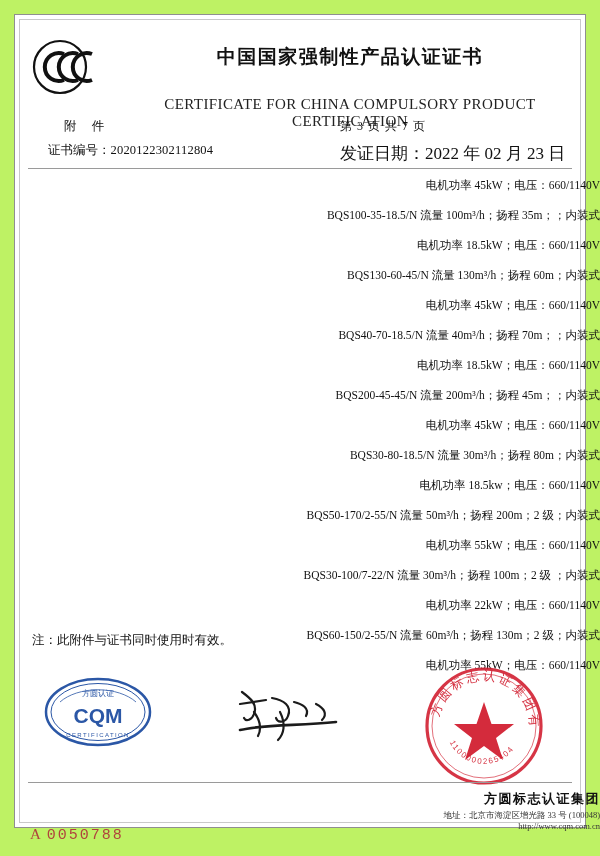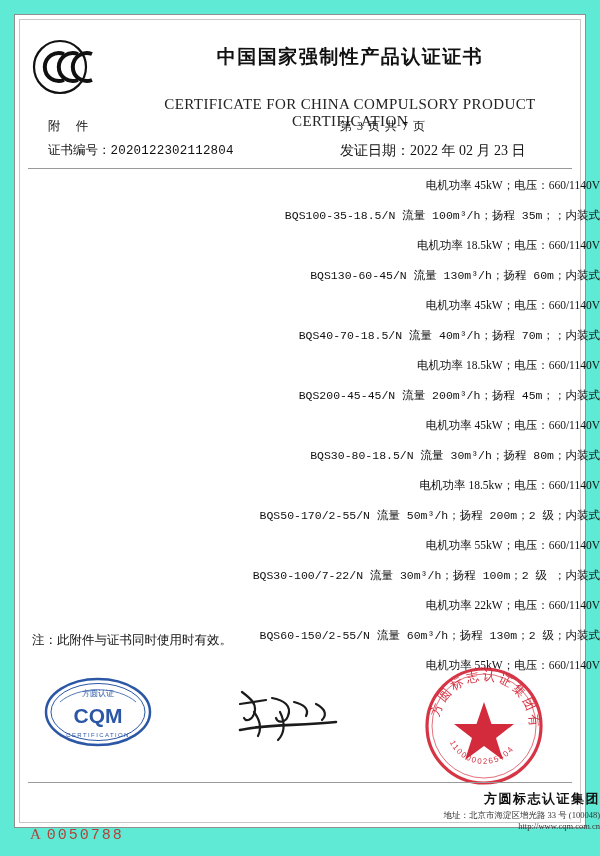--- a/index.html
+++ b/index.html
@@ -9,21 +9,21 @@
   }
   body {
     font-family: "Liberation Serif", "DejaVu Serif", serif;
     color: #1a1a1a;
   }
   .page {
     position: relative;
     width: 600px;
     height: 856px;
     margin: 0 auto;
-    background: #5eead4;
+    background: #bef264;
     overflow: hidden;
   }
   
   .frame {
     position: absolute;
     left: 14px;
     top: 14px;
     right: 14px;
     bottom: 28px;
     border: 1px solid #8f8f8f;
@@ -83,43 +83,43 @@
     left: 0;
     width: 100%;
     font-size: 12.5px;
     color: #111;
   }
   .row-attach { top: 118px; }
   .row-cert   { top: 142px; }
 
   .label-attach {
     position: absolute;
-    left: 48px;
+    left: 64px;
     letter-spacing: 6px;
     font-size: 12.5px;
   }
   .page-of {
     position: absolute;
     left: 340px;
     font-size: 12px;
     letter-spacing: 1px;
   }
   .cert-no {
     position: absolute;
     left: 48px;
     font-size: 12.5px;
   }
   .cert-no .val {
-    font-family: Liberation Mono, monospace;
+    font-family: Liberation Serif, serif;
     letter-spacing: 0.2px;
   }
   .issue-date {
     position: absolute;
     left: 340px;
-    font-size: 14px;
+    font-size: 17px;
     text-align: right;
   }
 
   .rule-top {
     position: absolute;
     left: 28px;
     right: 28px;
     top: 168px;
     height: 1px;
     background: #9a9a9a;
@@ -135,21 +135,21 @@
   .line {
     font-size: 11.5px;
     line-height: 15px;
     height: 30px;
     color: #111;
     padding-left: 198px;
     white-space: nowrap;
     font-family: "Liberation Serif", serif;
     text-align: right;
   }
-  .line.indent-spec { padding-left: 81px; font-family: Liberation Mono, monospace; }
+  .line.indent-spec { padding-left: 81px; }
 
   .note {
     position: absolute;
     left: 32px;
     top: 632px;
     font-size: 12.5px;
     color: #111;
   }
 
   

